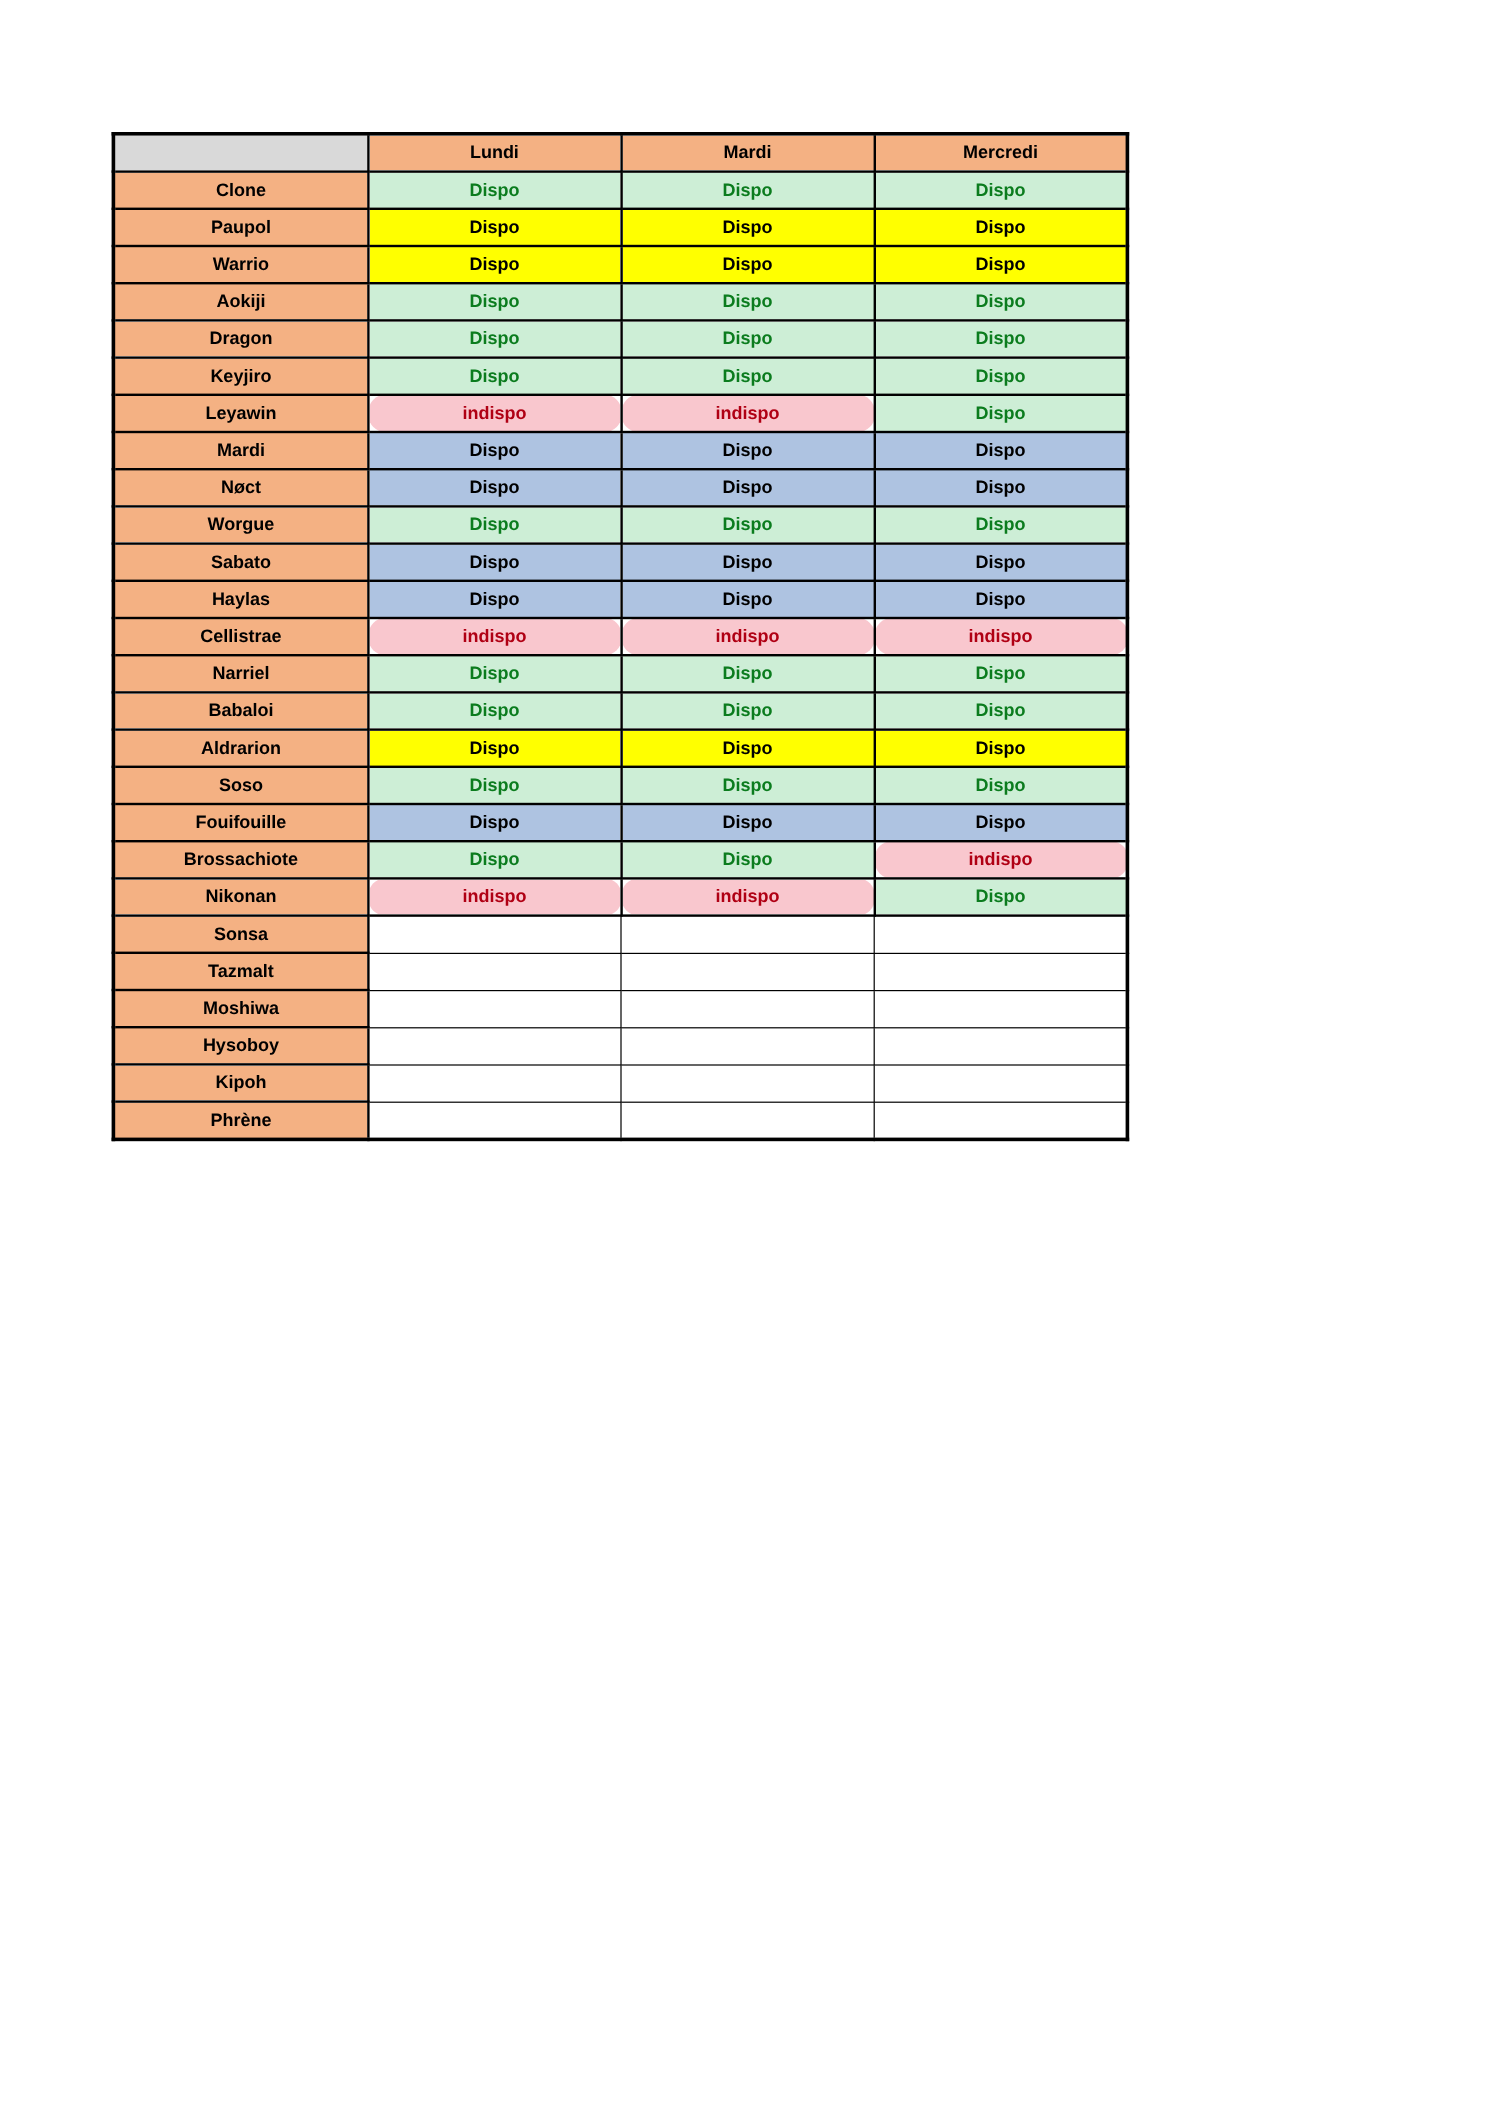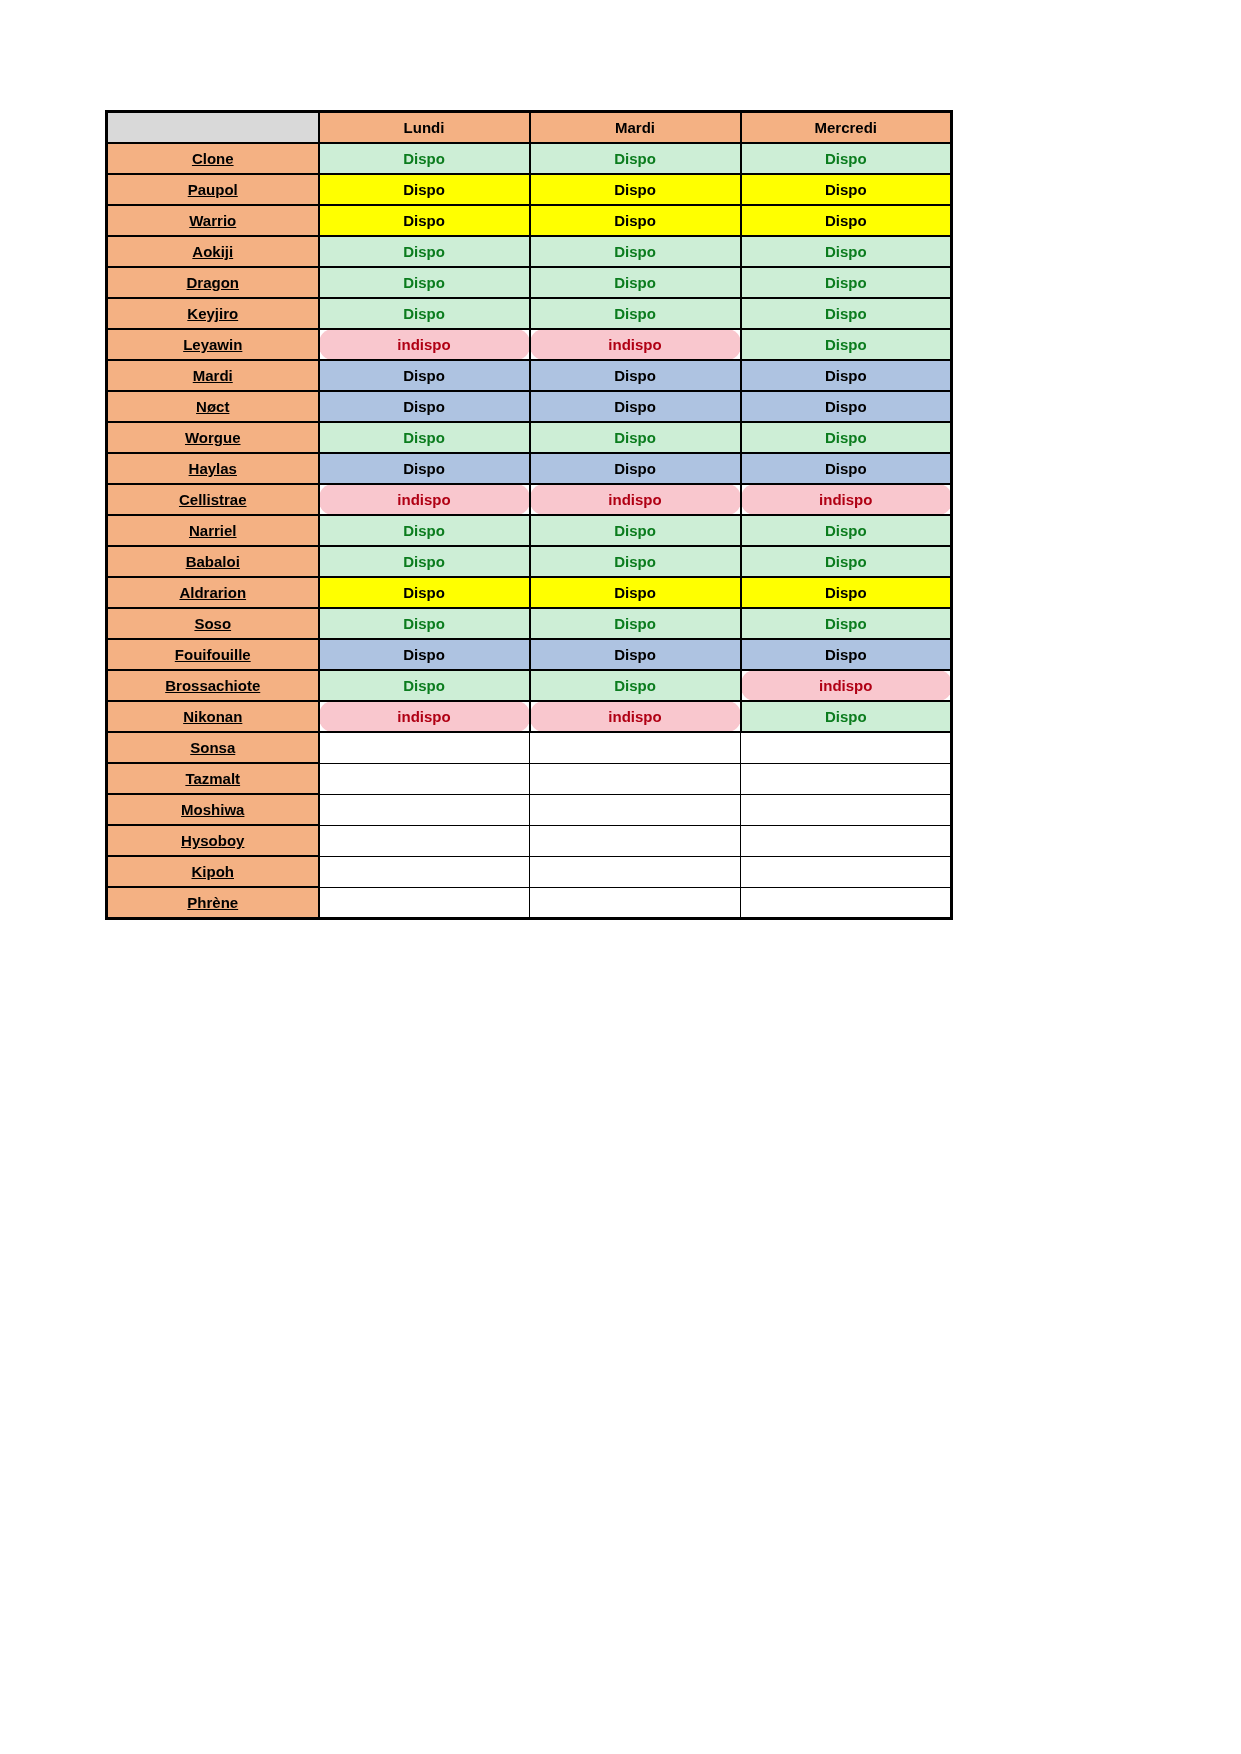--- a/index.html
+++ b/index.html
@@ -10,21 +10,21 @@
   }
   .page {
     position: relative;
     width: 1241px;
     height: 1754px;
     background: #ffffff;
     overflow: hidden;
   }
   table.availability {
     position: absolute;
-    left: 105px;
+    left: 93px;
     top: 110px;
     border-collapse: collapse;
     table-layout: fixed;
     border: 3px solid var(--border, #000);
   }
   table.availability col.name-col  { width: 212px; }
   table.availability col.day-col   { width: 211px; }
 
   table.availability th,
   table.availability td {
@@ -35,21 +35,21 @@
     vertical-align: middle;
     font-weight: bold;
     font-size: 15px;
     color: var(--black-text, #000);
     overflow: hidden;
     white-space: nowrap;
   }
 
   th.corner   { background: var(--header-gray, #d9d9d9); }
   th.day-head { background: var(--header-orange, #f4b183); color: var(--black-text, #000); }
-  th.name     { background: var(--header-orange, #f4b183); color: var(--black-text, #000); text-decoration: underline; }
+  th.name     { background: var(--header-orange, #f4b183); color: var(--black-text, #000); }
 
   td.cell.green  { background: var(--available-green-bg, #cdeed6); color: var(--available-green-text, #0b7c1e); }
   td.cell.yellow { background: var(--yellow-bg, #ffff00);          color: var(--black-text, #000); }
   td.cell.blue   { background: var(--blue-bg, #aec3e1);            color: var(--black-text, #000); }
   td.cell.pink   { background: var(--unavailable-pink-bg, #f9c7ce);color: var(--unavailable-red-text, #b00014); border-radius: 14px; }
   td.cell.empty  { background: #ffffff; border-width: 1px; }
 </style>
 </head>
 <body>
 
@@ -124,20 +124,26 @@
           <td class="cell blue">Dispo</td>
           <td class="cell blue">Dispo</td>
         </tr>
         <tr>
           <th class="name">Worgue</th>
           <td class="cell green">Dispo</td>
           <td class="cell green">Dispo</td>
           <td class="cell green">Dispo</td>
         </tr>
         <tr>
+          <th class="name">Sabato</th>
+          <td class="cell blue">Dispo</td>
+          <td class="cell blue">Dispo</td>
+          <td class="cell blue">Dispo</td>
+        </tr>
+        <tr>
           <th class="name">Haylas</th>
           <td class="cell blue">Dispo</td>
           <td class="cell blue">Dispo</td>
           <td class="cell blue">Dispo</td>
         </tr>
         <tr>
           <th class="name">Cellistrae</th>
           <td class="cell pink">indispo</td>
           <td class="cell pink">indispo</td>
           <td class="cell pink">indispo</td>

